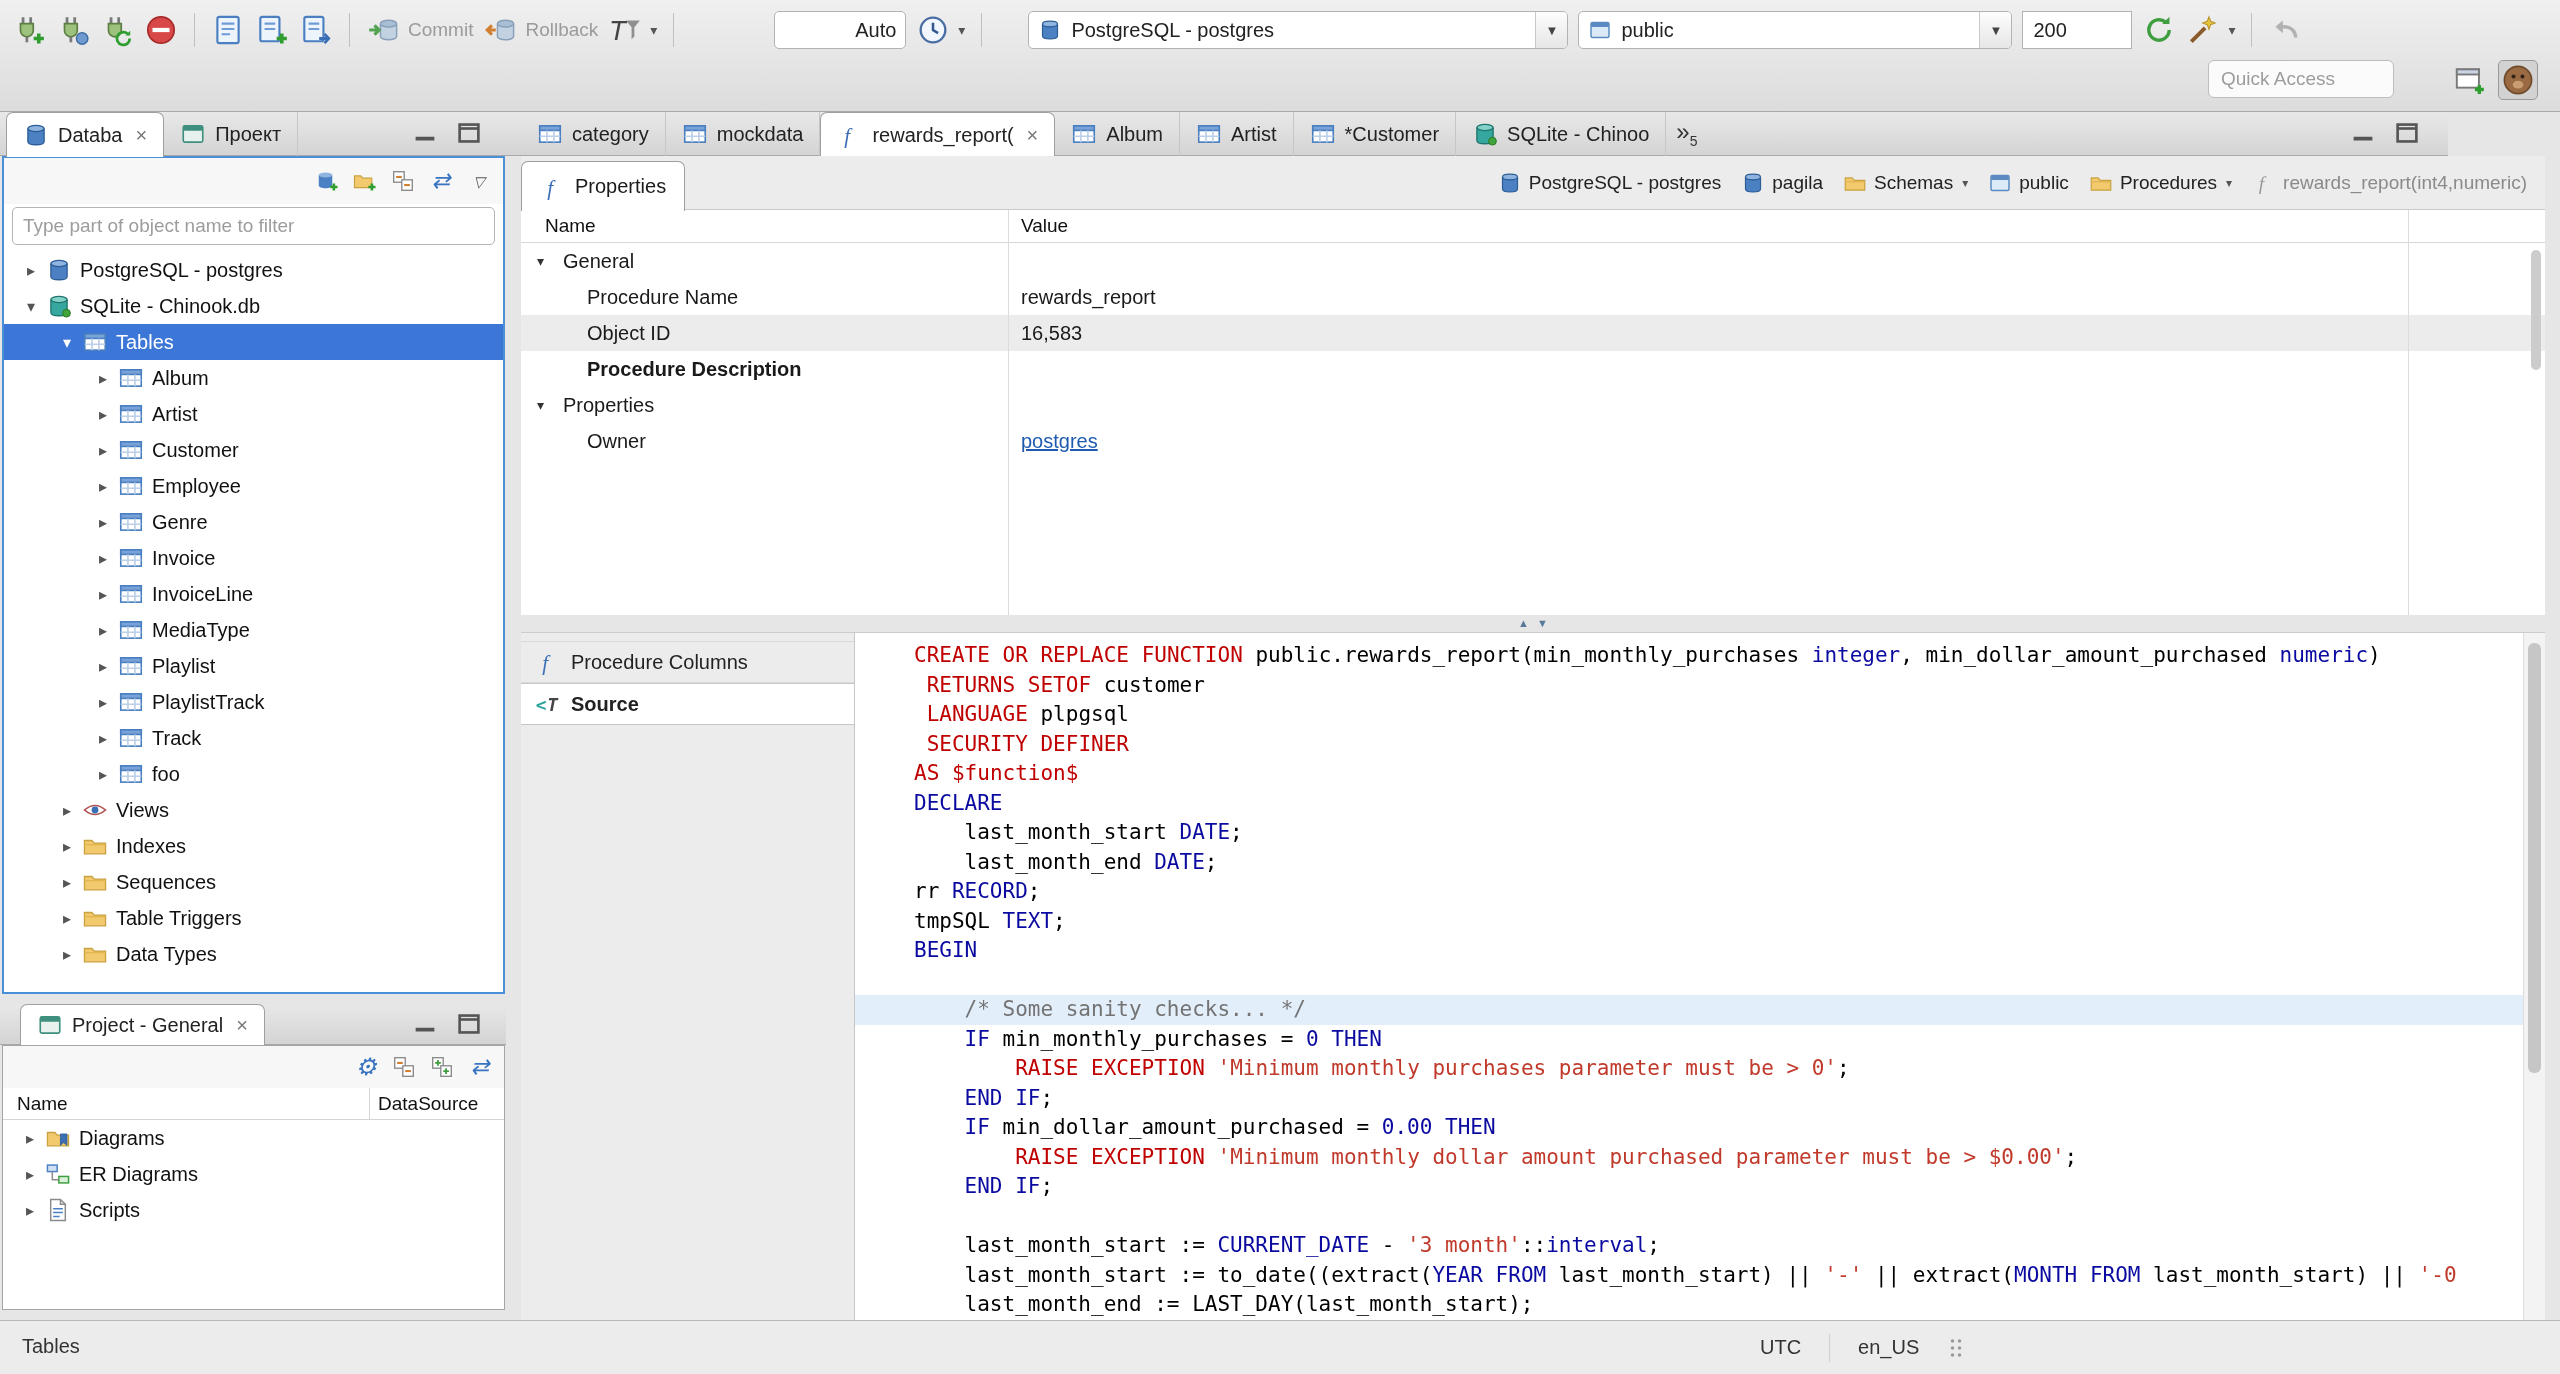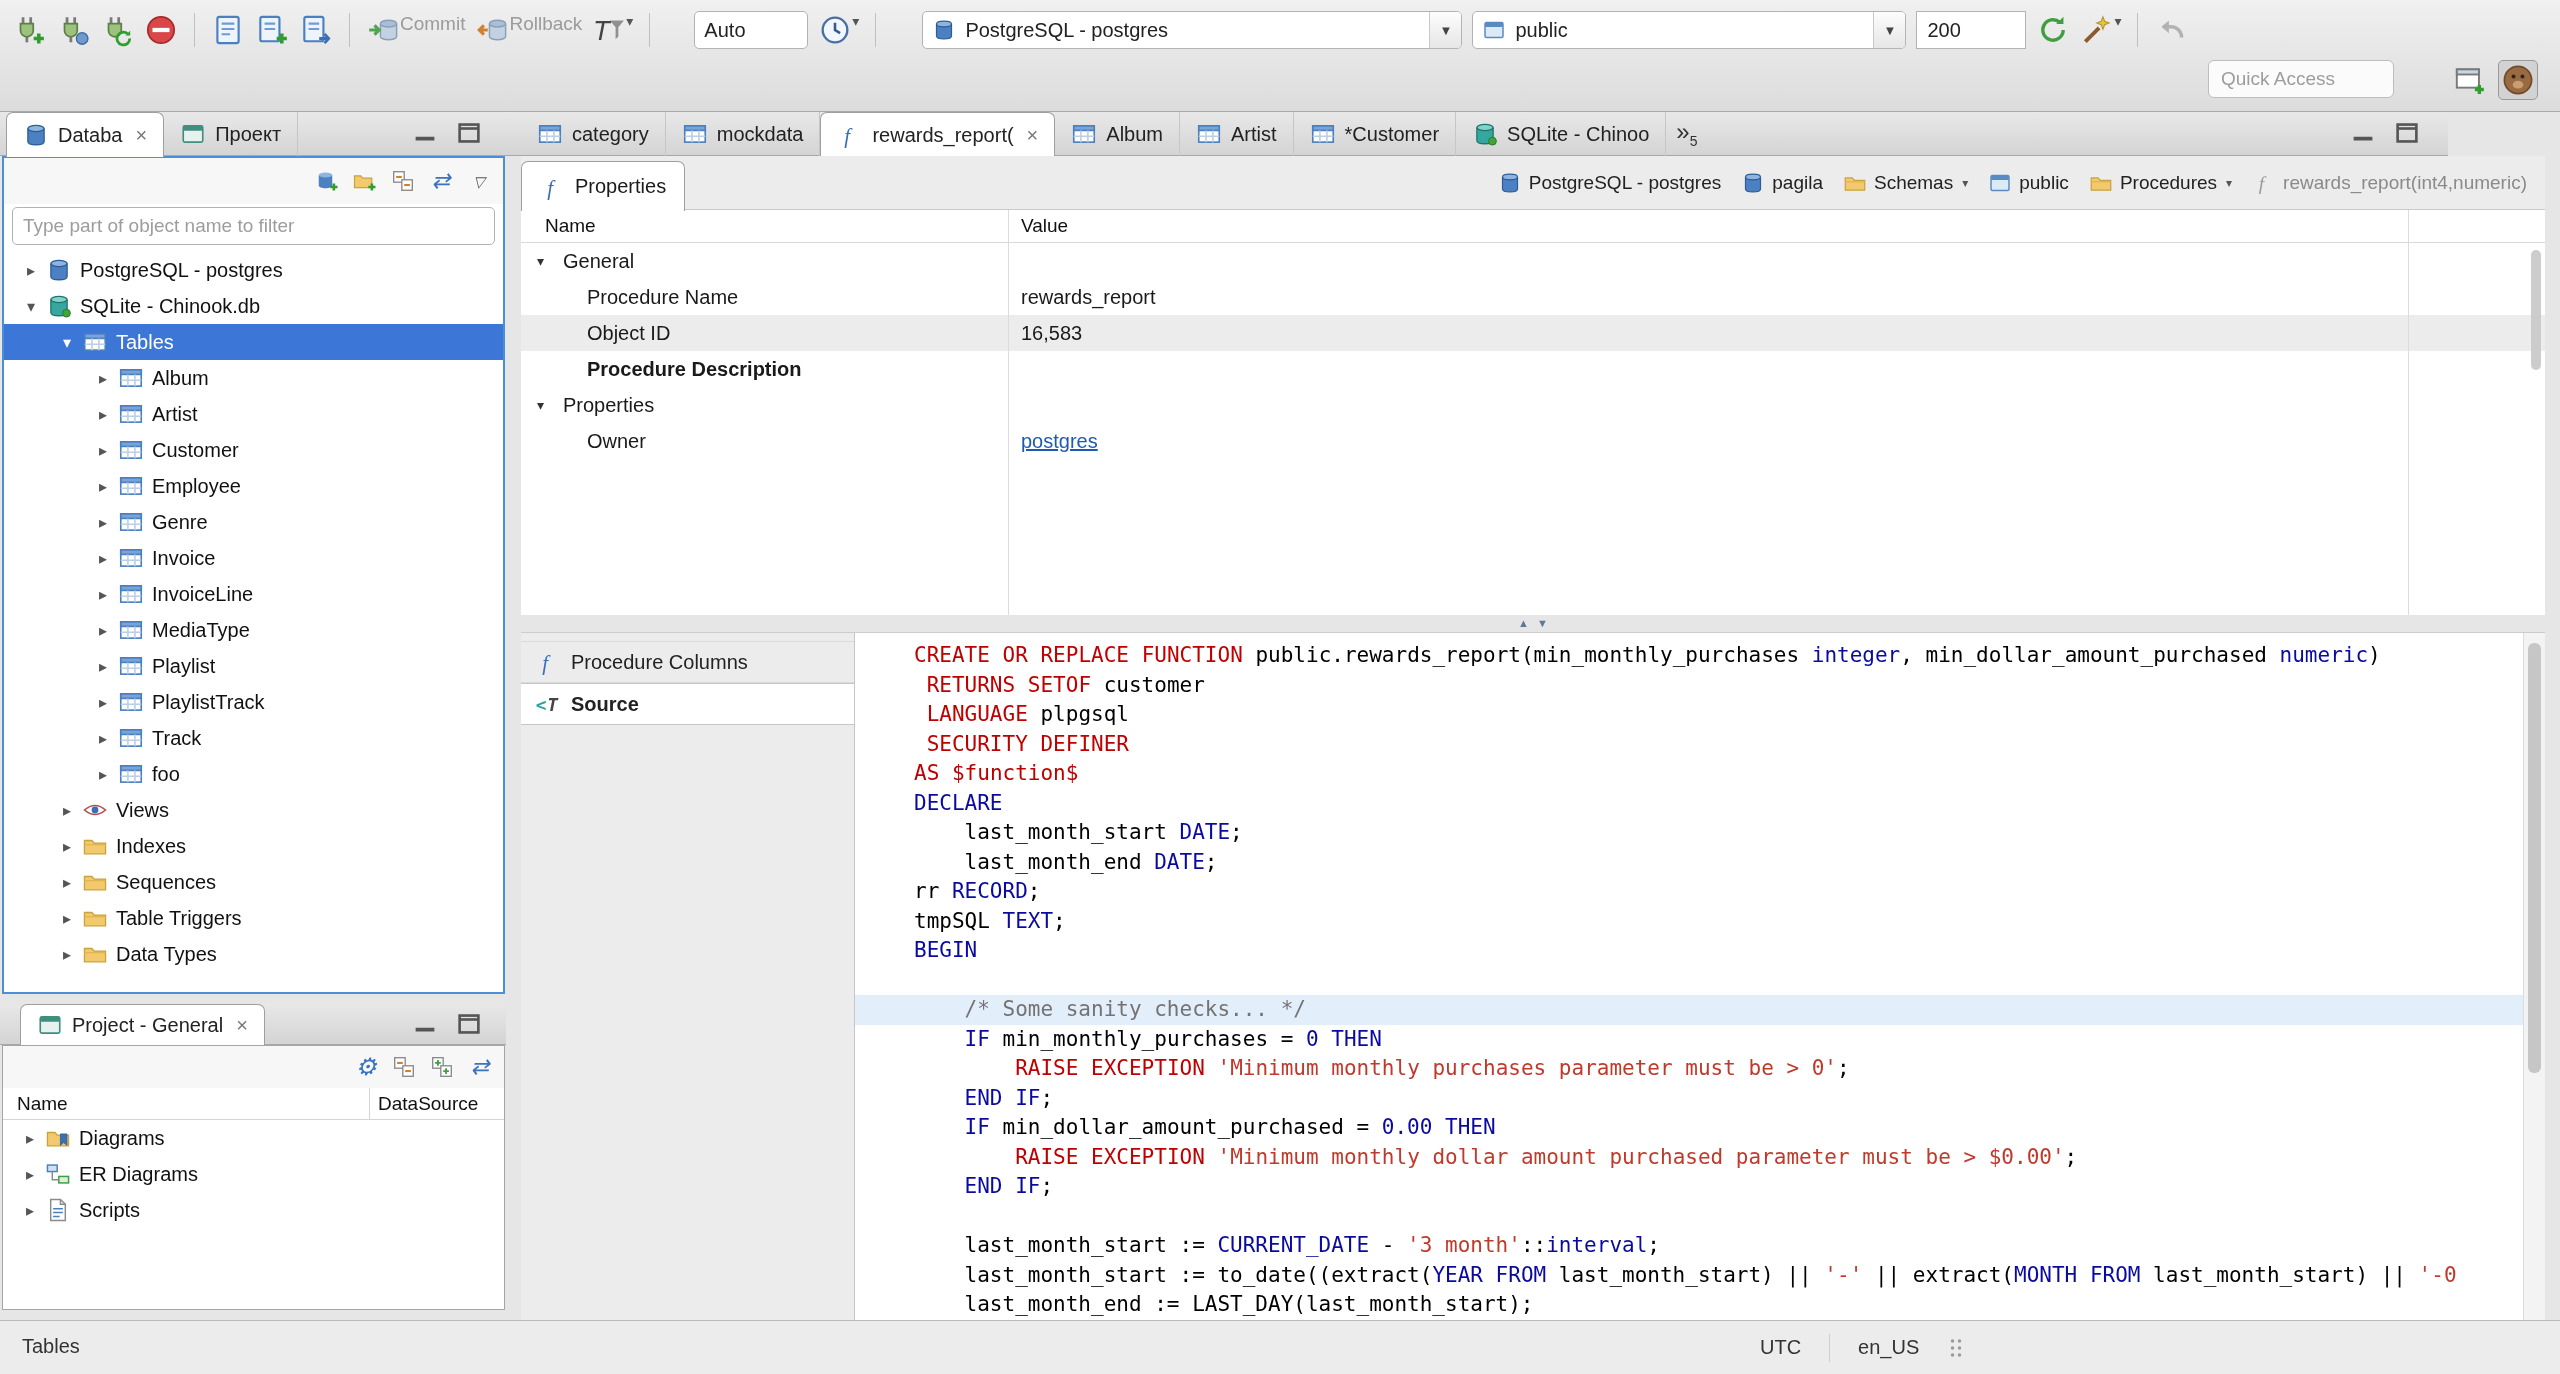--- a/index.html
+++ b/index.html
@@ -9,25 +9,25 @@
   i.ic{display:inline-flex;align-items:center;justify-content:center;flex:none}
   i.ic svg{width:100%;height:100%}
   .t16{width:26px;height:26px}
   .t15{width:24px;height:24px}
   .ticon{width:34px;height:34px}
   .gly{font-size:24px;line-height:1}
 
   
   .topbar{position:absolute;left:0;top:0;width:2560px;height:112px;background:linear-gradient(#f0f0f0,#dcdcdc);border-bottom:1px solid #a9a9a9}
   .tb-row1{position:absolute;left:12px;top:8px;height:44px;display:flex;align-items:center;gap:10px}
-  .tbtn{display:flex;align-items:flex-start;color:#9b9b9b;font-size:19px}
+  .tbtn{display:flex;align-items:center;gap:8px;color:#9b9b9b;font-size:19px}
   .sep{width:1px;height:34px;background:#c0c0c0;margin:0 6px}
   .combo{display:flex;align-items:center;background:#fff;border:1px solid #b3b3b3;border-radius:5px;height:38px;padding:0 9px;gap:9px;color:#222}
   .combo .dd{margin-left:auto;align-self:stretch;width:32px;display:flex;align-items:center;justify-content:center;font-size:13px;color:#444;border-left:1px solid #c9c9c9;background:linear-gradient(#fdfdfd,#e6e6e6);border-radius:0 4px 4px 0;margin-right:-9px}
-  .combo.auto{width:114px;justify-content:flex-start;margin-left:28px}
+  .combo.auto{width:132px;justify-content:flex-end;margin-left:84px}
   .combo.dbc{width:540px;margin-left:30px}
   .combo.sch{width:434px}
   .fetch{width:110px;height:38px;background:#fff;border:1px solid #b3b3b3;display:flex;align-items:center;padding:0 10px;color:#222}
   .ddar{font-size:14px;color:#555}
   .qa{position:absolute;top:60px;left:2208px;width:186px;height:38px;border:1px solid #bdbdbd;border-radius:6px;background:#fbfbfb;display:flex;align-items:center;padding:0 12px}
   .qa input{border:none;outline:none;background:transparent;width:100%;font:inherit;font-size:19px;color:#8b5cf6}
   .qa input::placeholder{color:#9d9d9d}
   .persp{position:absolute;top:60px;width:40px;height:40px;display:flex;align-items:center;justify-content:center}
   .persp.selected{border:1px solid #9a9a9a;background:#d2d2d2;border-radius:5px}
 

